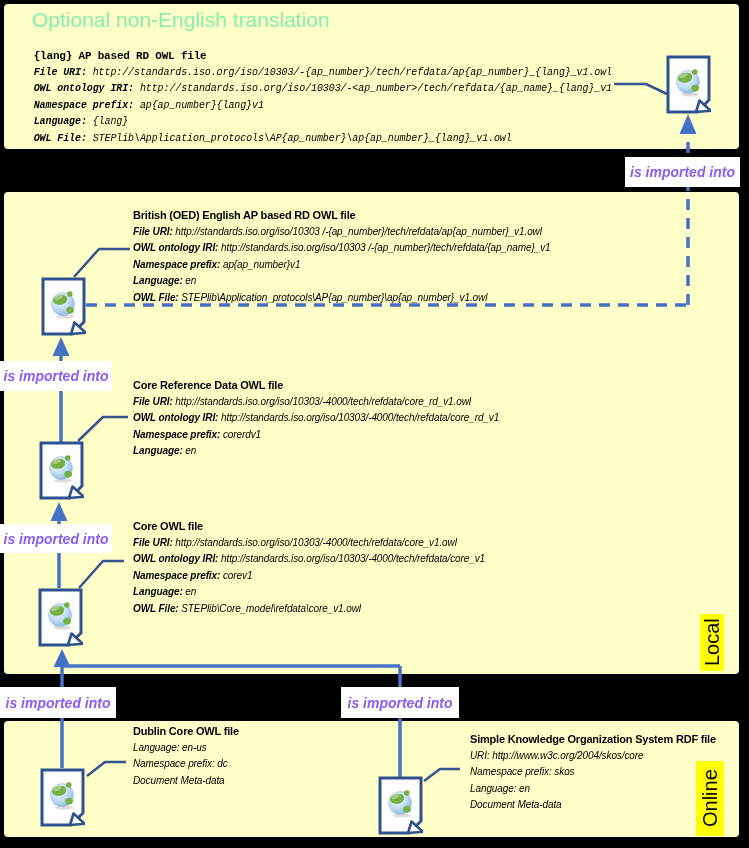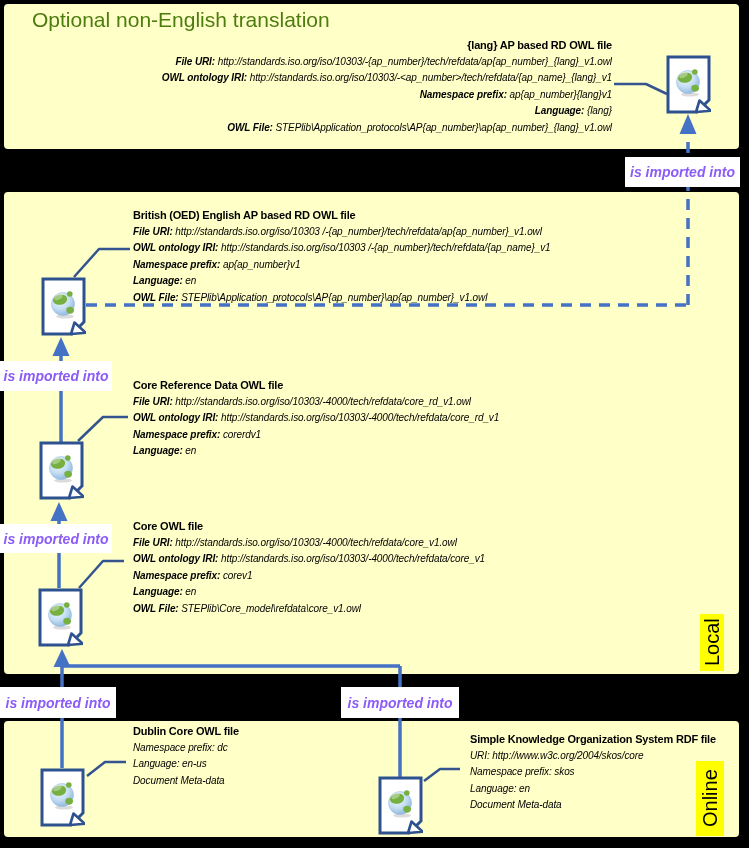--- a/index.html
+++ b/index.html
@@ -3,28 +3,28 @@
 <meta charset="utf-8">
 <style>
   html,body{margin:0;padding:0;background:#000;}
   #canvas{position:relative;width:749px;height:848px;background:#000;overflow:hidden;
           font-family:"Liberation Sans",sans-serif;}
   .panel{position:absolute;background:#FFFFC8;border:2px solid #000;border-radius:6px;box-sizing:border-box;z-index:1;}
   #panel-translation{left:2px;top:2px;width:739px;height:149px;}
   #panel-local{left:2px;top:190px;width:739px;height:486px;}
   #panel-online{left:2px;top:719px;width:739px;height:120px;}
 
-  #diagram-title{position:absolute;left:32px;top:8px;font-size:21px;color:#4d7c0f;z-index:4;white-space:nowrap;}
+  #diagram-title{position:absolute;left:32px;top:8px;font-size:21px;color:#86efac;z-index:4;white-space:nowrap;}
 
   .block{position:absolute;z-index:4;font-size:10px;font-style:italic;line-height:16.5px;
          color:#000;white-space:nowrap;letter-spacing:-0.1px;}
   .block .title{font-size:11px;font-style:normal;font-weight:bold;letter-spacing:-0.2px;}
   .block .lbl{font-weight:bold;}
   .block.plainlbl .lbl{font-weight:normal;}
-  #blk-lang{right:137px;top:37px;text-align:right;}
+  #blk-lang{right:137px;top:48px;font-family:Liberation Mono, monospace;}
   #blk-british{left:133px;top:207px;}
   #blk-corerd{left:133px;top:377px;}
   #blk-core{left:133px;top:518px;}
   #blk-dublin{left:133px;top:723px;}
   #blk-skos{left:470px;top:731px;}
 
   #lines-overlay{position:absolute;left:0;top:0;z-index:5;overflow:visible;}
 
   .implabel{position:absolute;background:#fff;color:#8b5cf6;font-style:italic;font-weight:600;
             font-size:14px;display:flex;align-items:center;justify-content:center;z-index:8;white-space:nowrap;}
@@ -142,22 +142,22 @@
     <div class="title">Core OWL file</div>
     <div><span class="lbl">File URI: </span><span>http://standards.iso.org/iso/10303/-4000/tech/refdata/core_v1.owl</span></div>
     <div><span class="lbl">OWL ontology IRI: </span><span>http://standards.iso.org/iso/10303/-4000/tech/refdata/core_v1</span></div>
     <div><span class="lbl">Namespace prefix: </span><span>corev1</span></div>
     <div><span class="lbl">Language: </span><span>en</span></div>
     <div><span class="lbl">OWL File: </span><span>STEPlib\Core_model\refdata\core_v1.owl</span></div>
   </div>
 
   <div class="block plainlbl" id="blk-dublin">
     <div class="title">Dublin Core OWL file</div>
+    <div><span class="lbl">Language: </span><span>en-us</span></div>
     <div><span class="lbl">Namespace prefix: </span><span>dc</span></div>
-    <div><span class="lbl">Language: </span><span>en-us</span></div>
     <div><span class="lbl"></span><span>Document Meta-data</span></div>
   </div>
 
   <div class="block plainlbl" id="blk-skos">
     <div class="title">Simple Knowledge Organization System RDF file</div>
     <div><span class="lbl">URI: </span><span>http://www.w3c.org/2004/skos/core</span></div>
     <div><span class="lbl">Namespace prefix: </span><span>skos</span></div>
     <div><span class="lbl">Language: </span><span>en</span></div>
     <div><span class="lbl"></span><span>Document Meta-data</span></div>
   </div>

